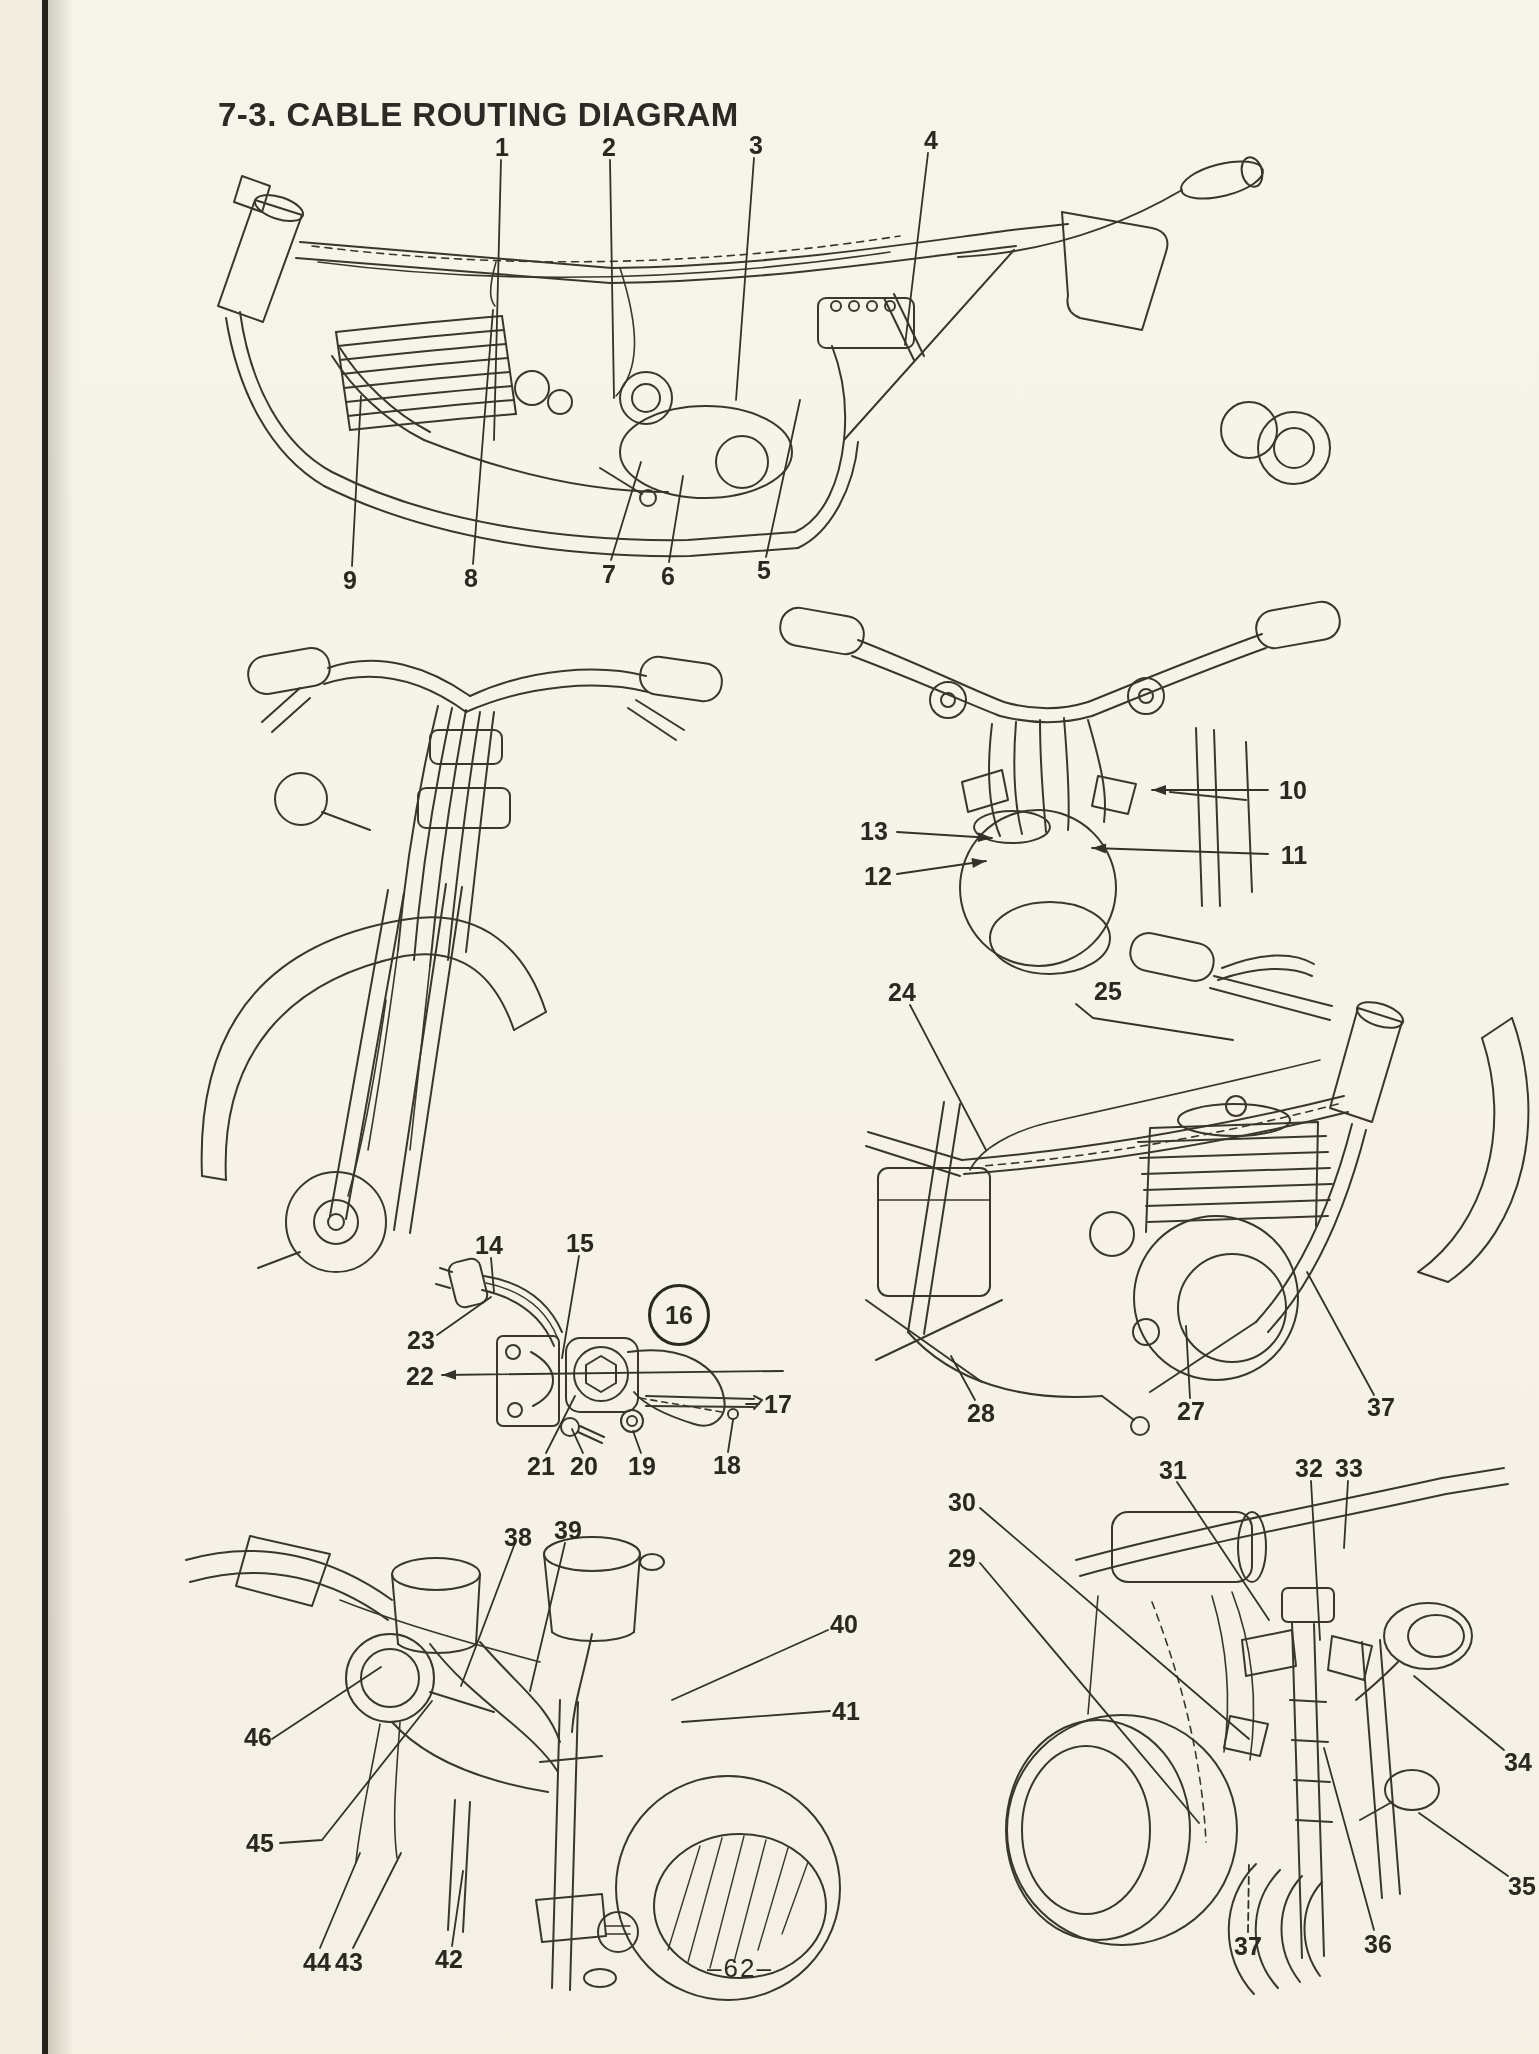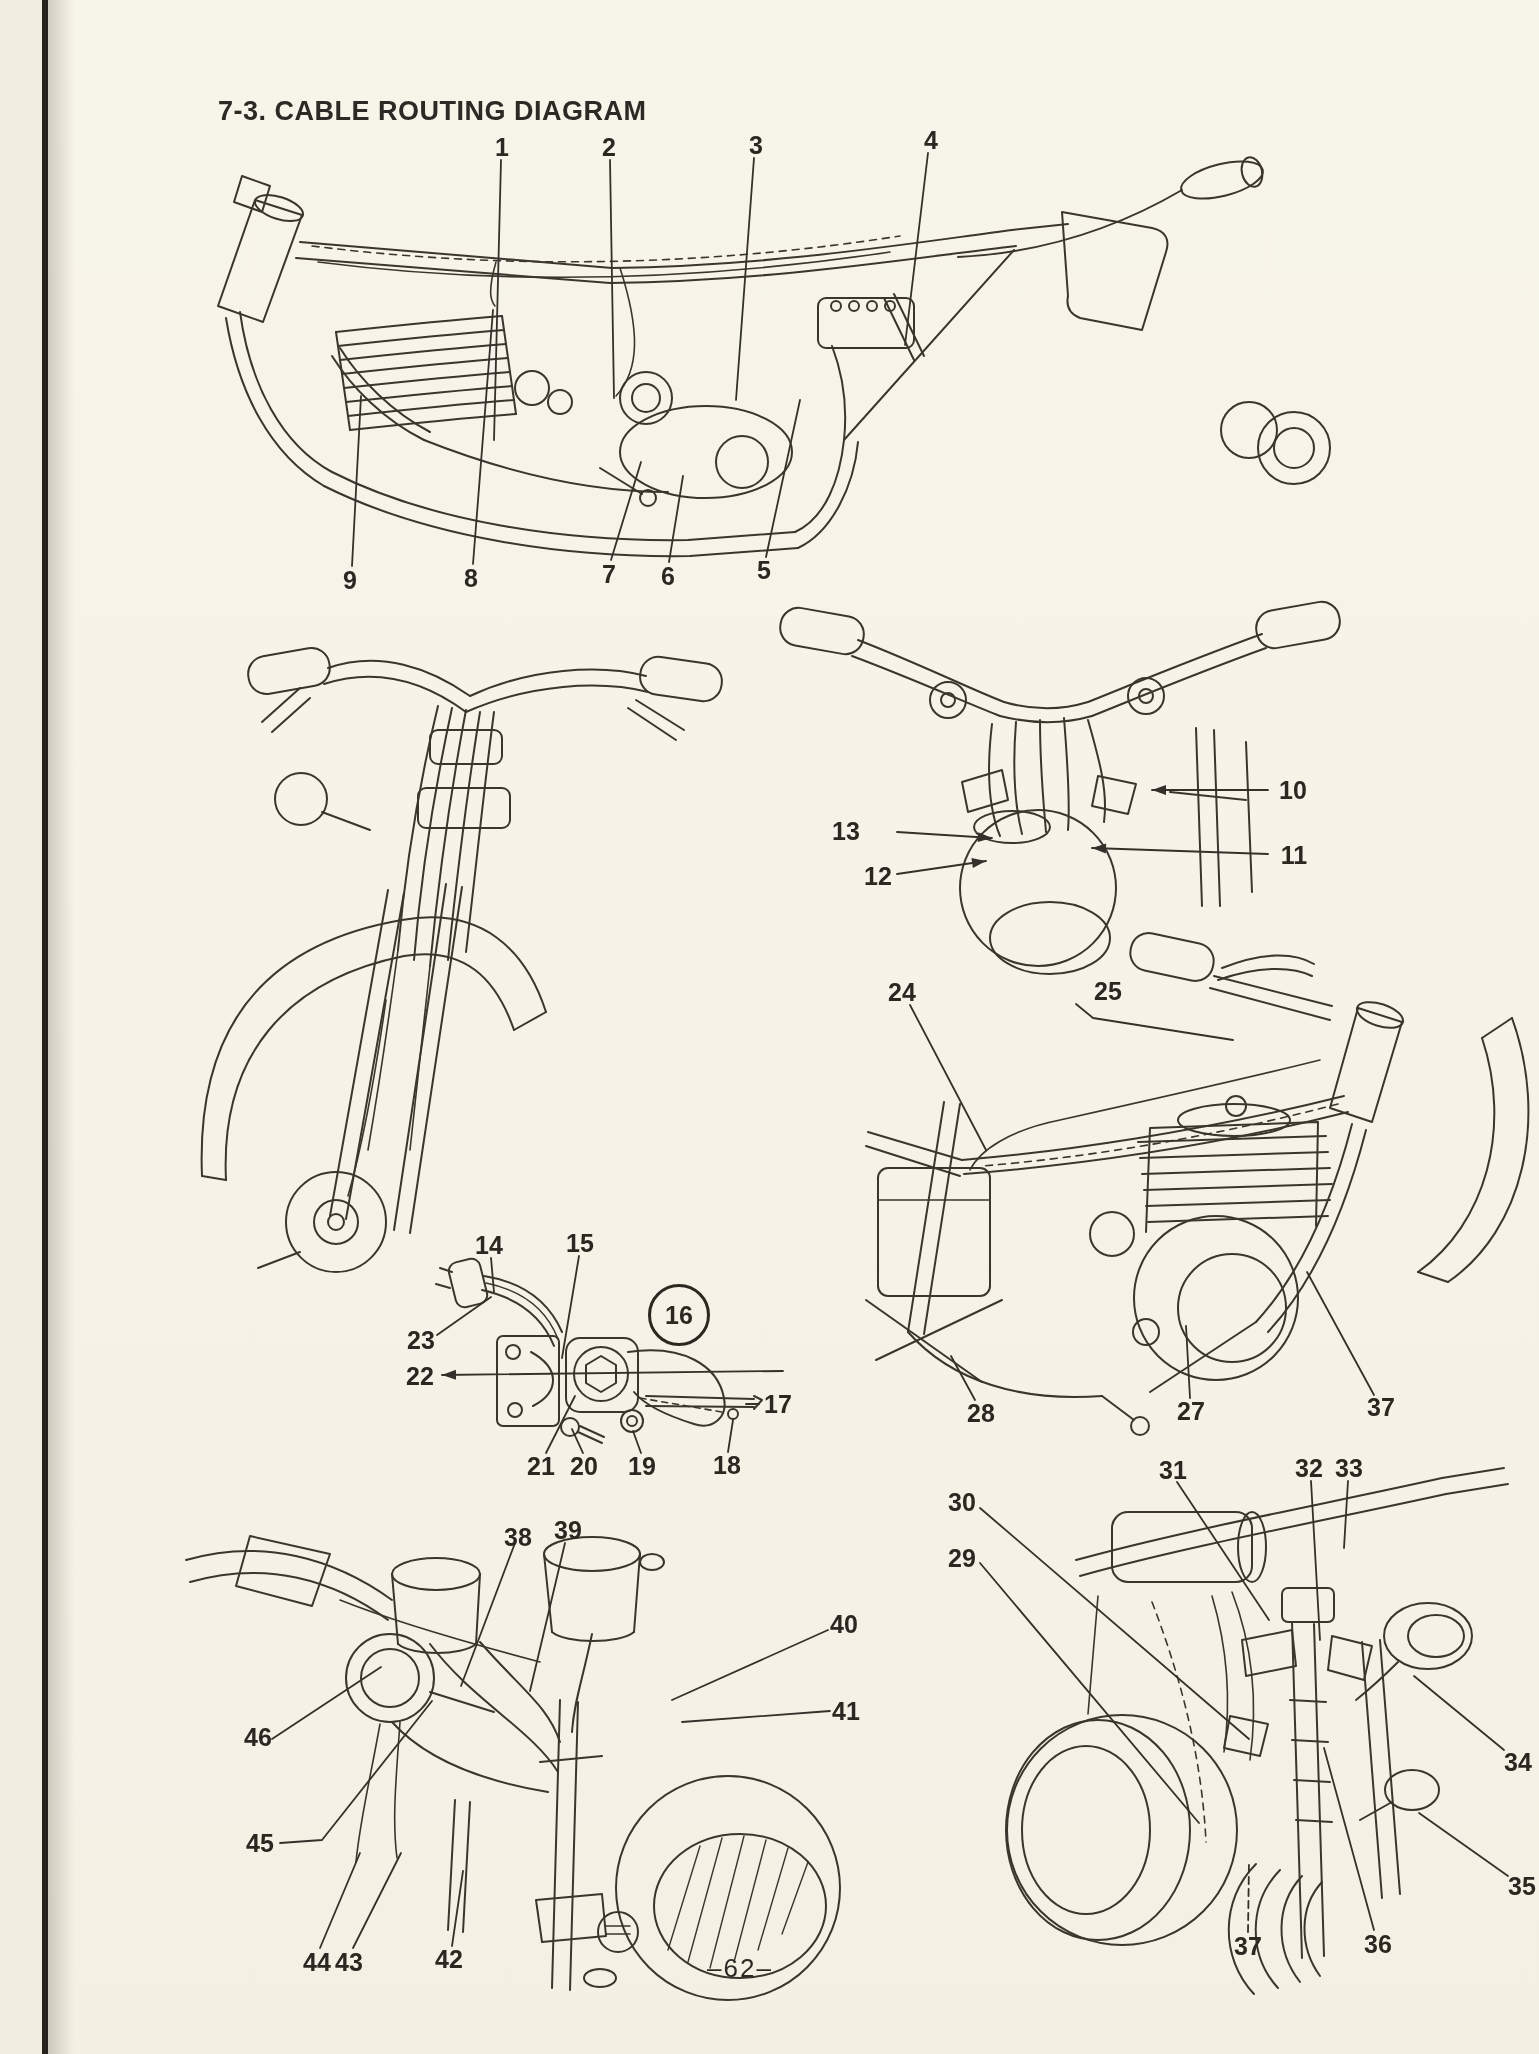--- a/index.html
+++ b/index.html
@@ -19,21 +19,21 @@
   .spine-line{
     position:absolute;left:42px;top:0;width:6px;height:100%;
     background:#26221c;
   }
   .spine-shadow{
     position:absolute;left:48px;top:0;width:26px;height:100%;
     background:linear-gradient(90deg,rgba(70,62,48,.22),rgba(70,62,48,0));
   }
   .title{
     position:absolute;left:218px;top:96px;
-    font-size:27px;font-weight:bold;color:#2c2a24;letter-spacing:.5px;
+    font-size:33px;font-weight:bold;color:#2c2a24;letter-spacing:.5px;
     white-space:nowrap;
   }
   .pagenum{
     position:absolute;left:740px;top:1968px;transform:translate(-50%,-50%);
     font-size:26px;color:#2c2a24;letter-spacing:2px;
   }
   svg.art{position:absolute;left:0;top:0;}
   #callout-layer{position:absolute;inset:0;}
   .callout{
     position:absolute;transform:translate(-50%,-50%);
@@ -392,21 +392,21 @@
       <div class="callout" style="left: 756px; top: 145px;">3</div>
       <div class="callout" style="left: 931px; top: 140px;">4</div>
       <div class="callout" style="left: 764px; top: 570px;">5</div>
       <div class="callout" style="left: 668px; top: 576px;">6</div>
       <div class="callout" style="left: 609px; top: 574px;">7</div>
       <div class="callout" style="left: 471px; top: 578px;">8</div>
       <div class="callout" style="left: 350px; top: 580px;">9</div>
       <div class="callout" style="left: 1293px; top: 790px;">10</div>
       <div class="callout" style="left: 1294px; top: 855px;">11</div>
       <div class="callout" style="left: 878px; top: 876px;">12</div>
-      <div class="callout" style="left: 846px; top: 831px;">13</div>
+      <div class="callout" style="left: 874px; top: 831px;">13</div>
       <div class="callout" style="left: 489px; top: 1245px;">14</div>
       <div class="callout" style="left: 580px; top: 1243px;">15</div>
       <div class="callout circled" style="left: 679px; top: 1315px;">16</div>
       <div class="callout" style="left: 778px; top: 1404px;">17</div>
       <div class="callout" style="left: 727px; top: 1465px;">18</div>
       <div class="callout" style="left: 642px; top: 1466px;">19</div>
       <div class="callout" style="left: 584px; top: 1466px;">20</div>
       <div class="callout" style="left: 541px; top: 1466px;">21</div>
       <div class="callout" style="left: 420px; top: 1376px;">22</div>
       <div class="callout" style="left: 421px; top: 1340px;">23</div>

